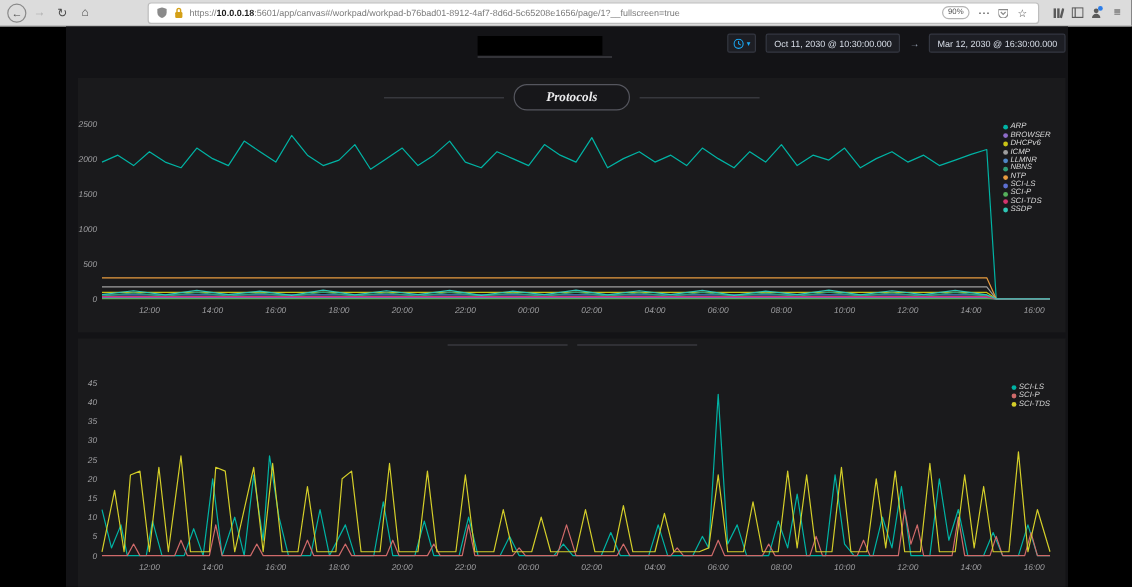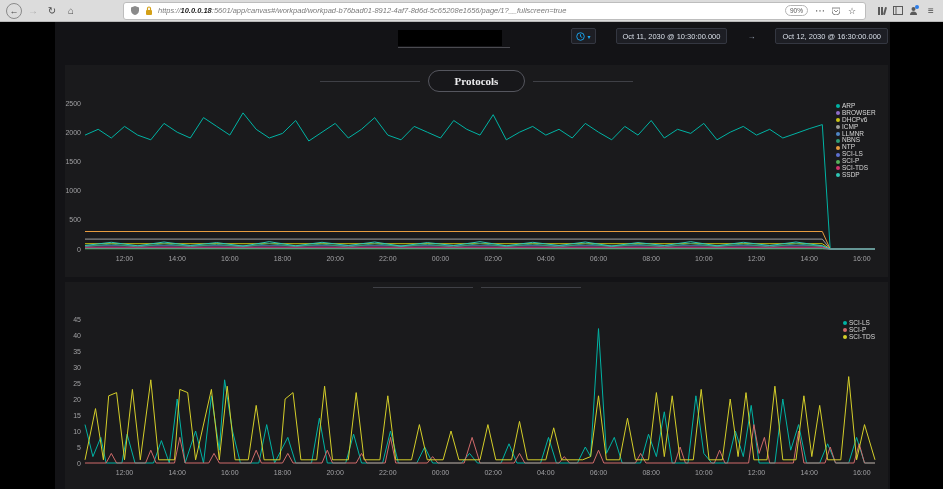--- a/index.html
+++ b/index.html
@@ -8,37 +8,37 @@
   #chrome{position:absolute;left:0;top:0;width:943px;height:22px;background:#dcdcdc;
     border-bottom:1px solid #b8b8b8;display:flex;align-items:center;box-sizing:border-box;}
   .nav-ic{width:16px;height:16px;display:flex;align-items:center;justify-content:center;
     font-size:10px;color:#4a4a4a;margin-left:3px;flex:0 0 auto;}
   #back-btn{border:1px solid #8a8a8a;border-radius:50%;width:14px;height:14px;font-size:9px;margin-left:6px;}
   .disabled{color:#ababab;}
   #urlbar{flex:1 1 auto;height:16px;background:#fff;border:1px solid #bdbdbd;border-radius:3px;
     margin:0 8px 0 44px;display:flex;align-items:center;padding:0 4px;min-width:0;}
   .ub-ic{flex:0 0 auto;display:flex;align-items:center;margin:0 3px;}
   #url-text{flex:1 1 auto;font-size:7.5px;color:#7a7a7a;white-space:nowrap;overflow:hidden;
-    margin-left:2px;font-style:italic;}
+    margin-left:2px;}
   #url-text b{color:#1c1c1c;font-weight:bold;}
   #zoom-pill{flex:0 0 auto;font-size:6.5px;color:#555;border:1px solid #b5b5b5;border-radius:7px;
     padding:0 4px;line-height:9px;margin:0 3px;}
   #right-icons{flex:0 0 auto;display:flex;align-items:center;margin-right:4px;}
   #right-icons .nav-ic{margin-left:2px;}
   .badge-dot{position:absolute;right:-1px;top:-1px;width:4px;height:4px;border-radius:50%;background:#2b7de9;}
   
   #workpad{position:absolute;left:55px;top:22px;width:835px;height:467px;background:#131316;}
   #redacted-title{position:absolute;left:343px;top:8px;width:104px;height:16px;background:#000;}
   #redacted-underline{position:absolute;left:343px;top:25px;width:112px;height:1px;background:#4a4a50;}
-  #timebar{position:absolute;right:2px;top:6px;display:flex;align-items:center;gap:20px;}
+  #timebar{position:absolute;right:2px;top:6px;display:flex;align-items:center;gap:8px;}
   .tb-box{background:#1d1e24;border:1px solid #343741;border-radius:2px;color:#d8dee8;
     font-size:7.5px;padding:2.5px 6px;white-space:nowrap;}
   #clock-box{display:flex;align-items:center;gap:2px;padding:2.5px 4px;}
   #range-arrow{color:#98a2b3;font-size:8px;}
-  .panel{position:absolute;left:10px;width:823px;background:#1a1a1c;}
+  .panel{position:absolute;left:10px;width:823px;background:#1a1a1c;font-style:italic;}
   #panel1{top:43px;height:212px;}
   #panel2{top:260px;height:207px;}
   .pill-row{display:flex;align-items:center;justify-content:center;gap:8px;padding-top:5px;}
   .pill-line{width:100px;height:1px;background:#3f4046;}
   .pill{border:1px solid #55565e;border-radius:12px;background:#17171a;color:#ececee;
     font-family:"Liberation Serif",serif;font-weight:bold;font-size:11px;
     padding:4px 26px;white-space:nowrap;}
   svg.chart{position:absolute;left:0;}
   #svg1{top:35px;}
   #svg2{top:33px;}
@@ -116,21 +116,21 @@
   <div id="timebar">
     <div class="tb-box" id="clock-box">
       <svg width="9" height="9" viewBox="0 0 10 10">
         <circle cx="5" cy="5" r="4.2" fill="none" stroke="#1ba9f5" stroke-width="1"></circle>
         <path d="M5 2.5V5l2 1.2" stroke="#1ba9f5" stroke-width="1" fill="none"></path>
       </svg>
       <span style="color:#1ba9f5;font-size:6px;">▾</span>
     </div>
     <div class="tb-box">Oct 11, 2030 @ 10:30:00.000</div>
     <span id="range-arrow">→</span>
-    <div class="tb-box">Oct 12, 2030 @ 16:30:00.000</div>
+    <div class="tb-box">Mar 12, 2030 @ 16:30:00.000</div>
   </div>
 
   <div class="panel" id="panel1">
     <div class="pill-row">
       <span class="pill-line"></span>
       <span class="pill">Protocols</span>
       <span class="pill-line"></span>
     </div>
     <svg class="chart" id="svg1" width="823" height="175">
         <text x="16" y="151.5" text-anchor="end" class="tick">0</text>

